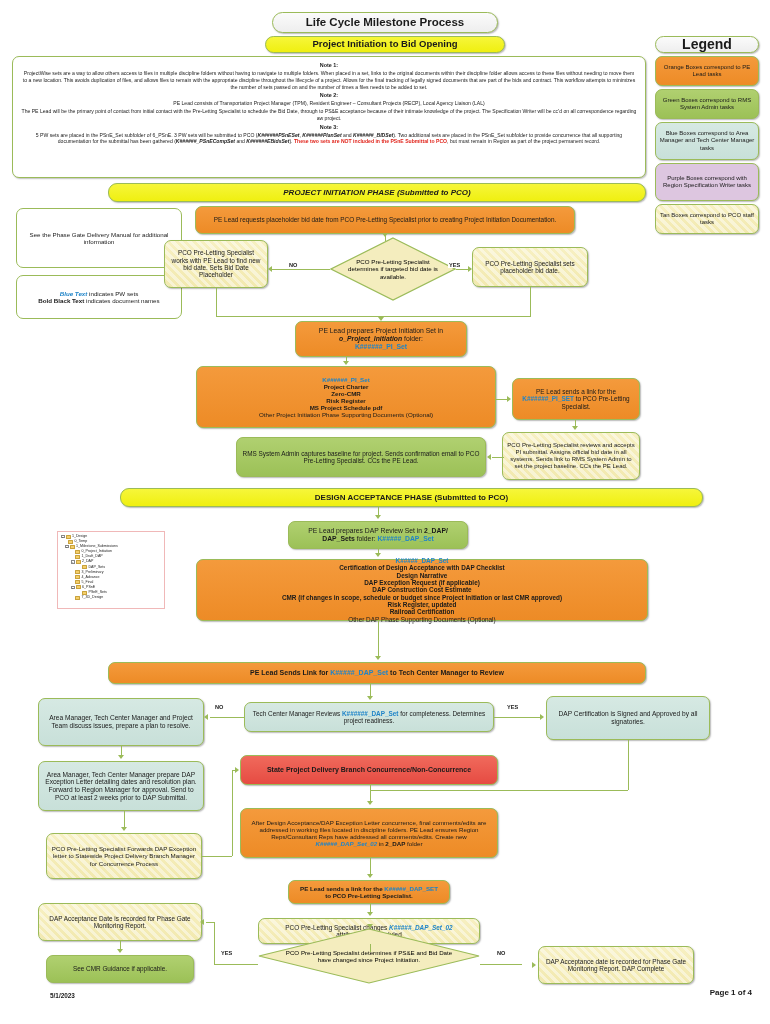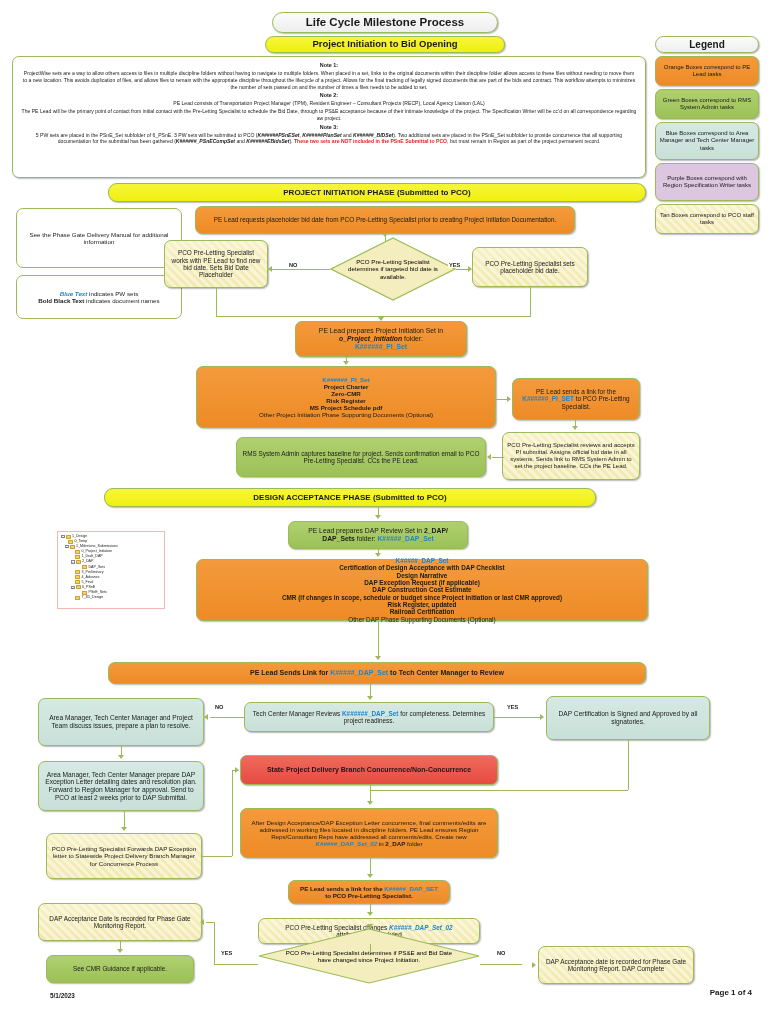--- a/index.html
+++ b/index.html
@@ -69,38 +69,38 @@
     text-align: center; color: #1a1a1a;
     box-shadow: 1px 1px 1.5px rgba(0,0,0,.25);
     position: absolute; overflow: hidden;
   }
   #notes .nh { font-weight: bold; font-size: 5.4px; display:block; margin-top: 2px; }
   #notes p { margin: 0 0 1px 0; }
 
   
   #legend-title {
     left: 655px; top: 36px; width: 104px; height: 17px;
-    font-size: 10px; font-weight: bold; border-radius: 9px;
+    font-size: 14px; font-weight: bold; border-radius: 9px;
   }
   .legend-item {
     left: 655px; width: 104px;
     font-size: 6px; line-height: 1.25; padding: 2px 3px;
   }
   #leg0 { top: 56px;  height: 30px; }
   #leg1 { top: 89px;  height: 30px; }
   #leg2 { top: 122px; height: 38px; }
   #leg3 { top: 163px; height: 38px; }
   #leg4 { top: 204px; height: 30px; }
 
   
   .banner {
     font-size: 8px; font-weight: bold; border-radius: 9px;
   }
-  #phase1 { left: 108px; top: 183px; width: 538px; height: 19px; }
-  #phase2 { left: 104px; top: 488px; width: 492px; height: 19px; }
+  #phase1 { left: 108px; top: 183px; width: 538px; height: 19px; font-style: italic; }
+  #phase2 { left: 120px; top: 488px; width: 583px; height: 19px; }
 
   
   #sidenote1 { left: 16px; top: 208px; width: 166px; height: 60px; font-size: 6.2px; }
   #sidenote2 { left: 16px; top: 275px; width: 166px; height: 44px; font-size: 6.2px; }
 
   
   #pi-req  { left: 195px; top: 206px; width: 380px; height: 28px; font-size: 6.4px; }
   #pi-dec  { left: 330px; top: 237px; width: 126px; height: 64px; font-size: 6.2px; }
   #pi-no   { left: 164px; top: 240px; width: 104px; height: 48px; font-size: 6.4px; }
   #pi-yes  { left: 472px; top: 247px; width: 116px; height: 40px; font-size: 6.4px; }

